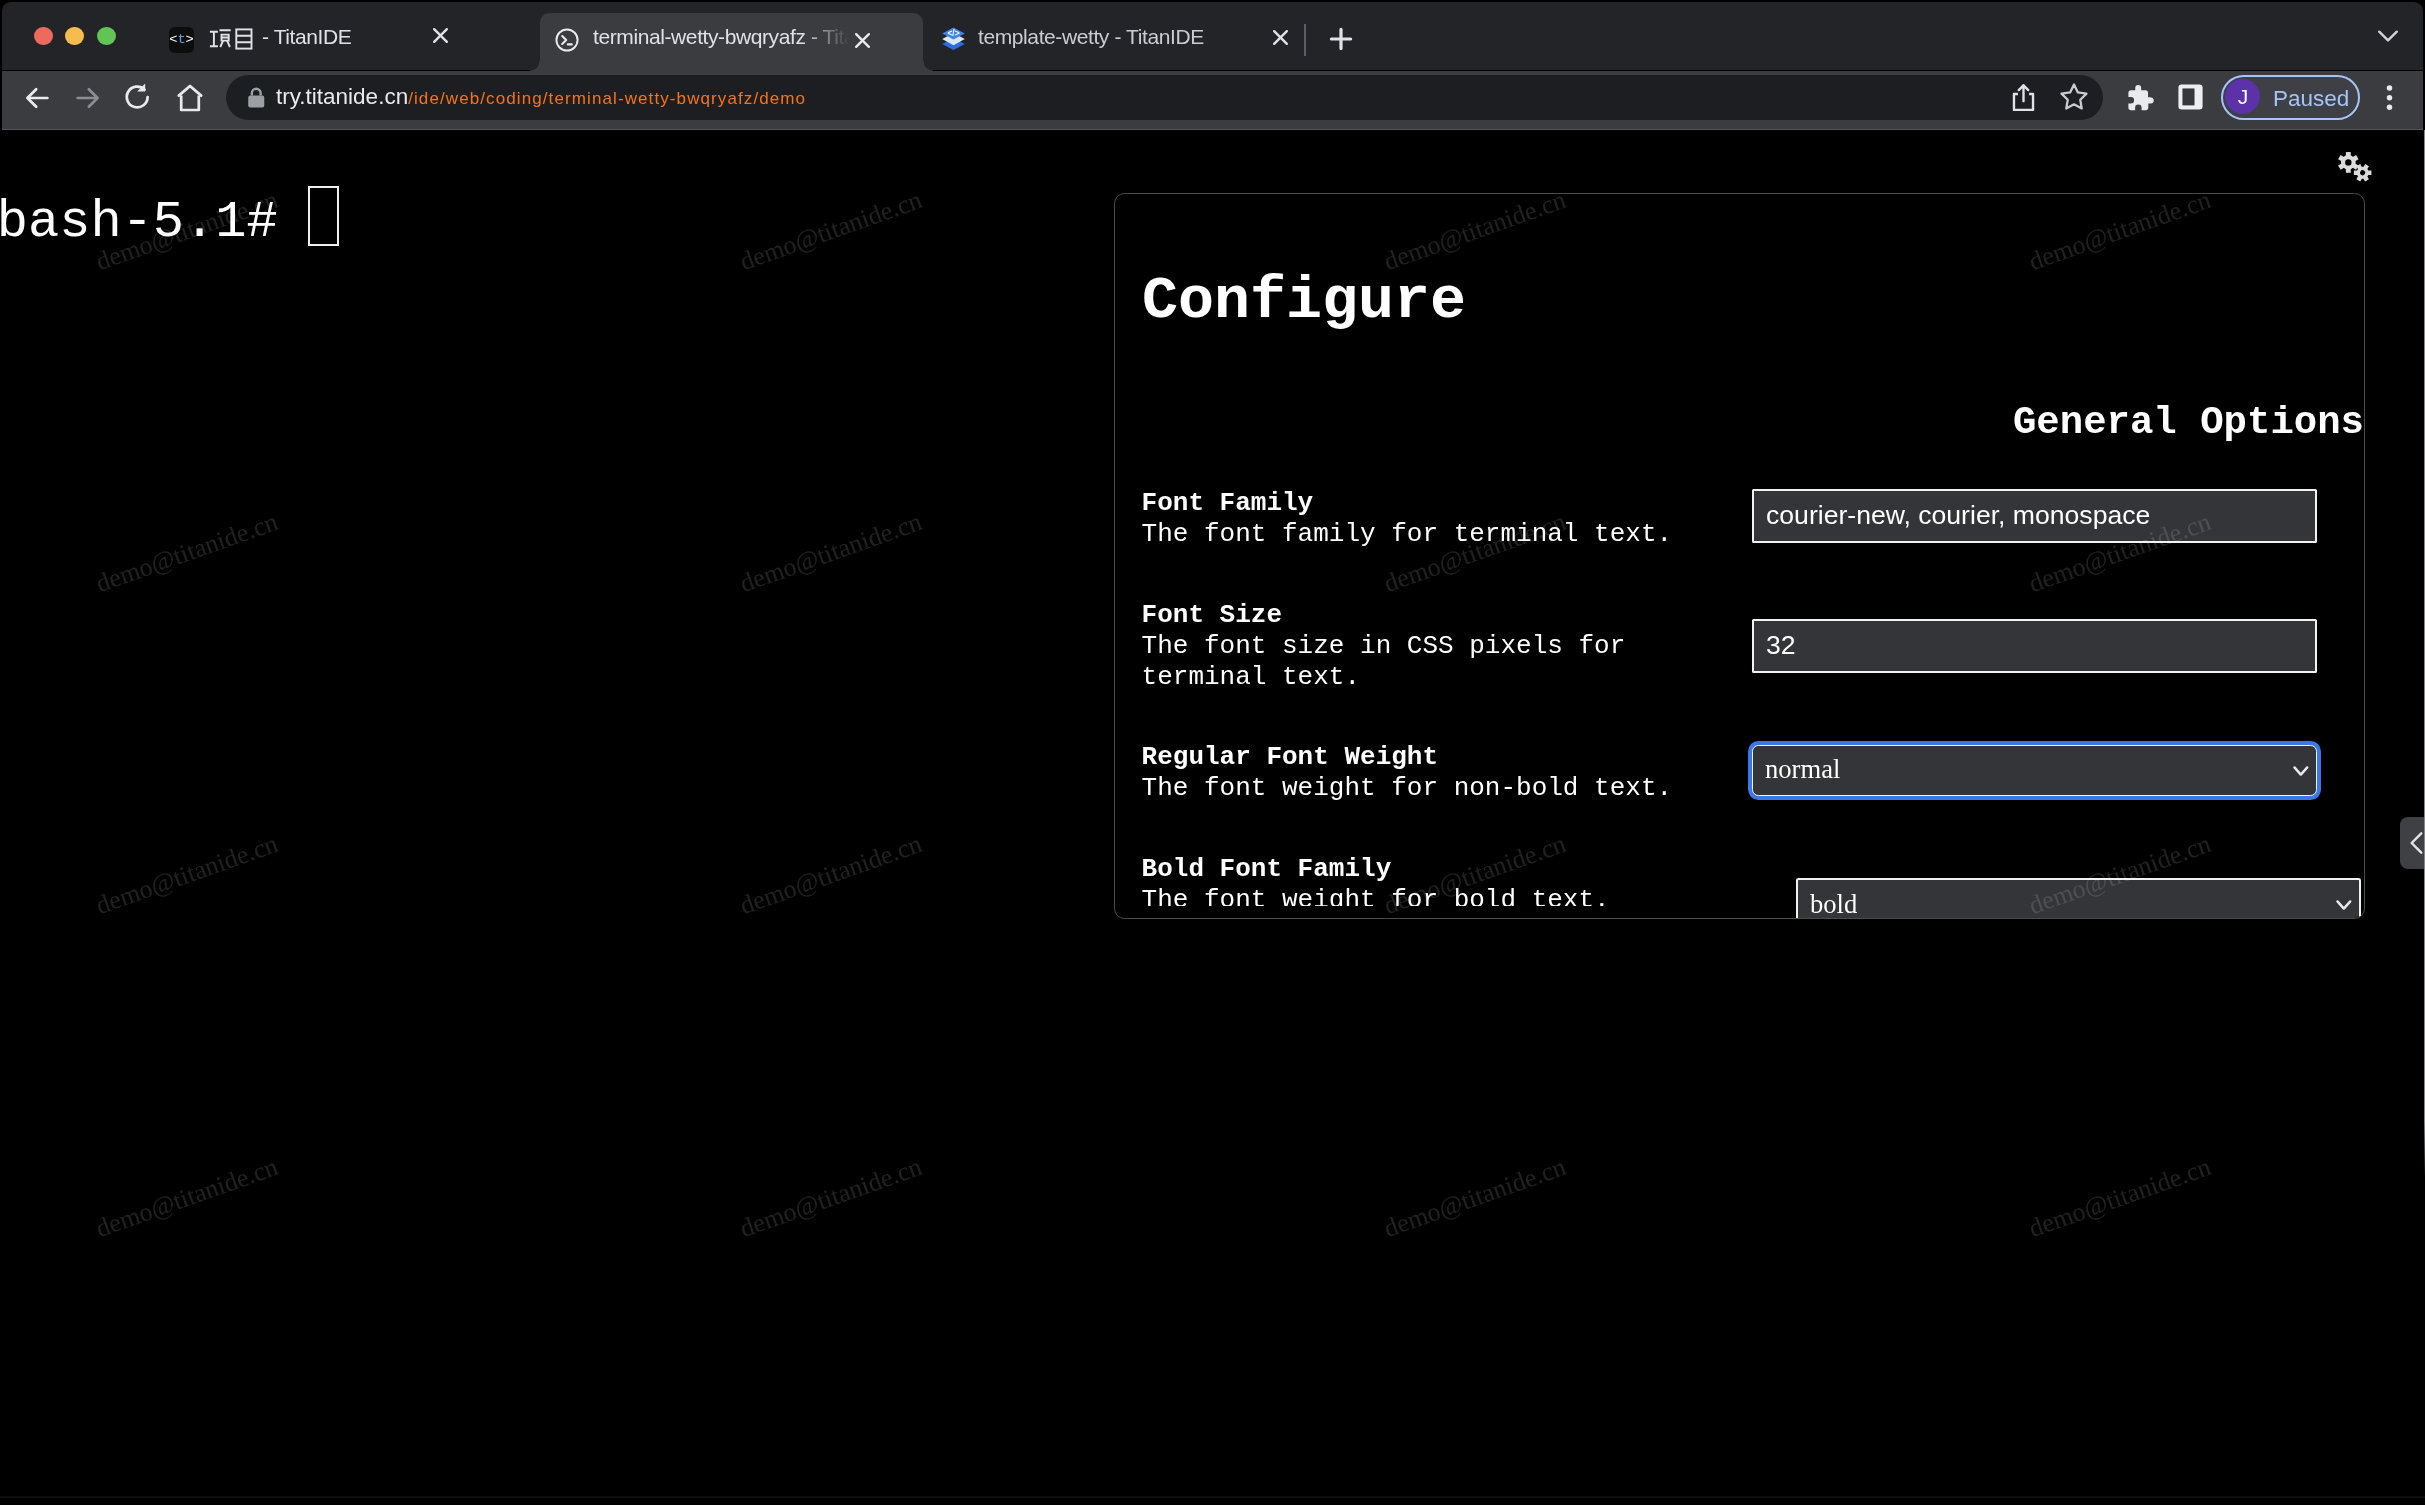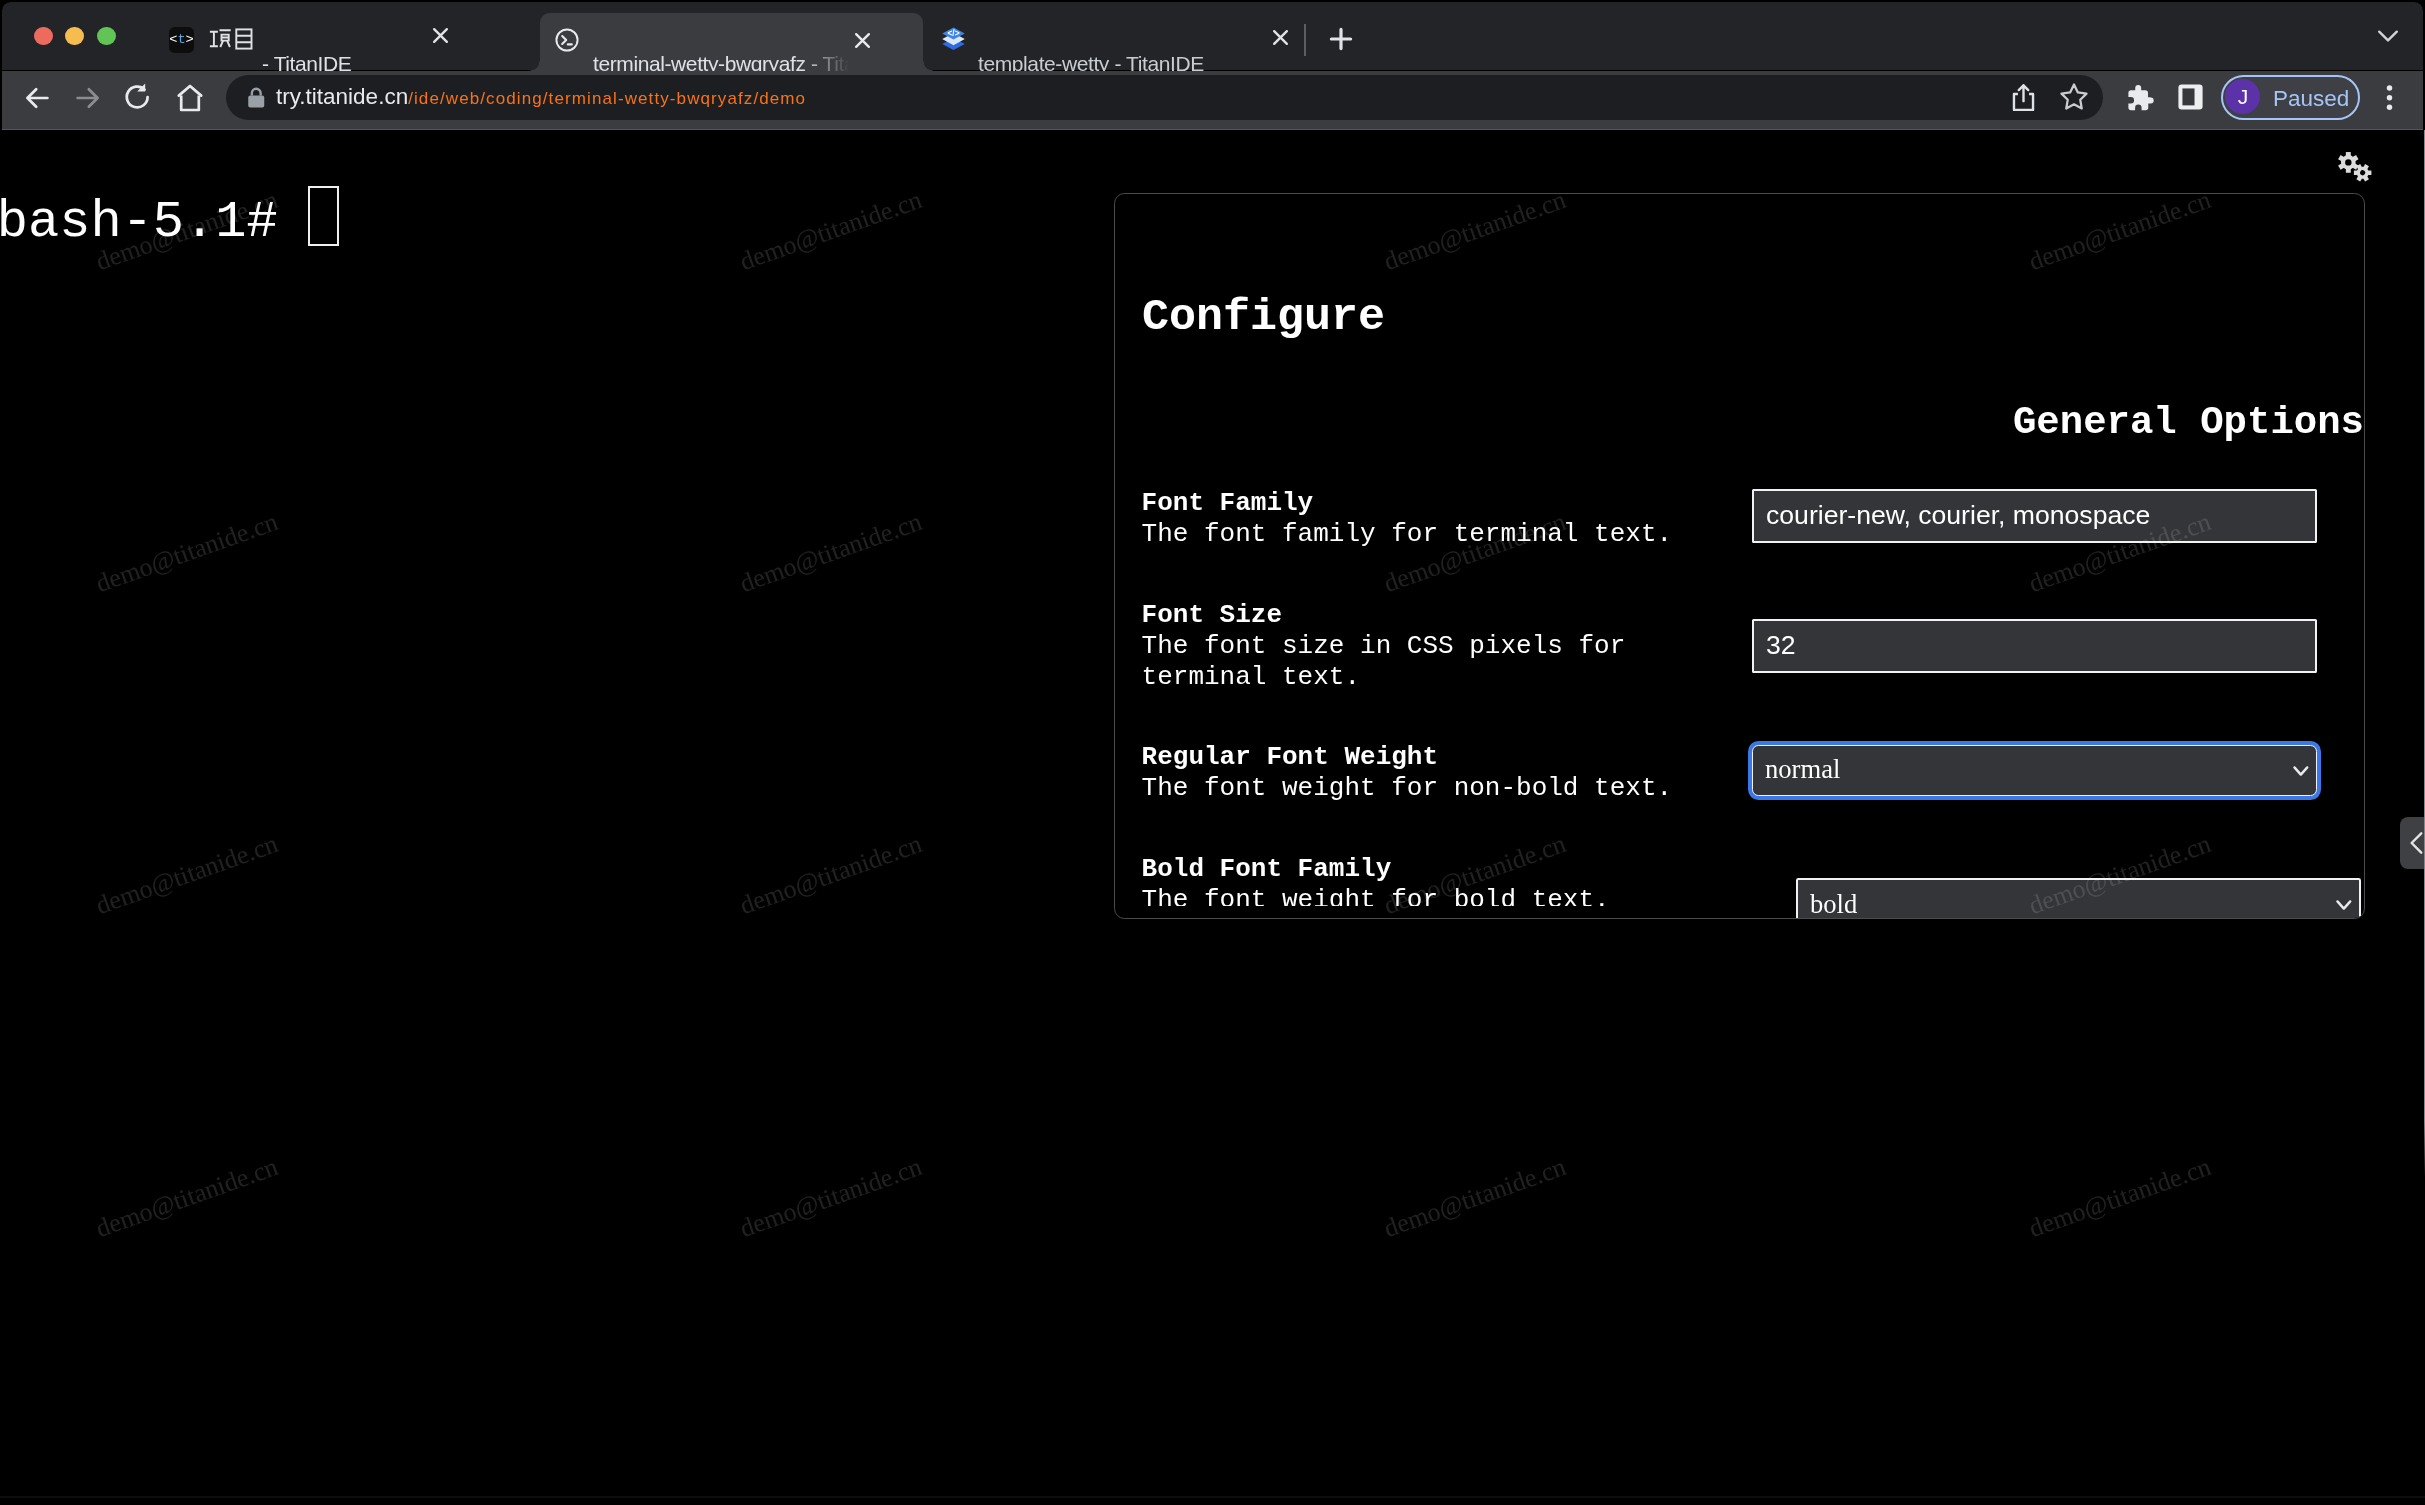--- a/index.html
+++ b/index.html
@@ -11,38 +11,38 @@
   #tabstrip { position:absolute; left:2.4px; top:2.4px; width:2421px; height:68px;
     background:#232428; border-radius:8.9px 8.9px 0 0; }
   .light { position:absolute; top:26.6px; width:18.5px; height:18.5px; border-radius:50%; }
   #toolbar { position:absolute; left:2.4px; top:71px; width:2421px; height:59px;
     background:#3b3c40; border-bottom:1.6px solid #55565a; }
   #activetab { position:absolute; left:540px; top:13px; width:383px; height:58px;
     background:#3b3c40; border-radius:9.7px 9.7px 0 0; }
   #activetab:before, #activetab:after { content:""; position:absolute; bottom:0; width:9.7px; height:9.7px; }
   #activetab:before { left:-9.7px; background:radial-gradient(circle 9.7px at 0 0, transparent 9.3px, #3b3c40 9.7px); }
   #activetab:after  { right:-9.7px; background:radial-gradient(circle 9.7px at 100% 0, transparent 9.3px, #3b3c40 9.7px); }
-  .tabtitle { position:absolute; top:25px; font-size:21px; color:#dee1e6; white-space:nowrap; letter-spacing:-0.4px;margin-top:27px;}
+  .tabtitle { position:absolute; top:25px; font-size:21px; color:#dee1e6; white-space:nowrap; letter-spacing:-0.4px;}
   .closex { position:absolute; width:27px; height:27px; }
   .closex svg { display:block; }
   #urlpill { position:absolute; left:226px; top:75px; width:1877px; height:45px;
     border-radius:22.5px; background:#1d1e22; }
   #urltext { position:absolute; left:276px; top:84px; font-size:22.5px; color:#e8eaed; white-space:nowrap; }
   #urltext .path { color:#f97316; font-size:17px; letter-spacing:1.1px; }
 
   
   #term { position:absolute; left:-3.2px; top:193px; font-family:"Liberation Mono", monospace;
     font-size:52px; line-height:60px; color:#fff; white-space:pre; }
   #cursor { position:absolute; left:308px; top:186px; width:31px; height:60px; border:2.4px solid #efefef; }
 
   
   #panel { position:absolute; left:1114px; top:193px; width:1251px; height:726px;
     background:#000; border:1.6px solid #4a4c4e; border-radius:10.5px; overflow:hidden; }
   #panel .mono { font-family:"Liberation Mono", monospace; color:#fff; }
-  #cfg { position:absolute; left:27px; top:98px; font-size:45px; font-weight:bold; line-height:52px; }
+  #cfg { position:absolute; left:27px; top:81px; font-size:60px; font-weight:bold; line-height:52px; }
   #genopt { position:absolute; left:0; width:100%; top:210px; text-align:right; font-size:39px; font-weight:bold;
     line-height:39px; text-underline-offset:8px; text-decoration-thickness:3.2px; }
   .row { position:absolute; left:26.6px; width:596px; font-size:26px; line-height:31px; }
   .row b { font-weight:bold; }
   .ctl { position:absolute; left:637px; width:565px; height:54px; background:#333538;
     border:2.4px solid #f2f2f2; border-radius:1.6px; color:#fff; font-size:26.6px; line-height:49px;
     padding-left:12px; white-space:nowrap; }
   .sel { border-radius:2.4px;font-family:Liberation Serif, serif; }
   .chev { position:absolute; right:6.4px; top:50%; margin-top:-5.6px; }
 

